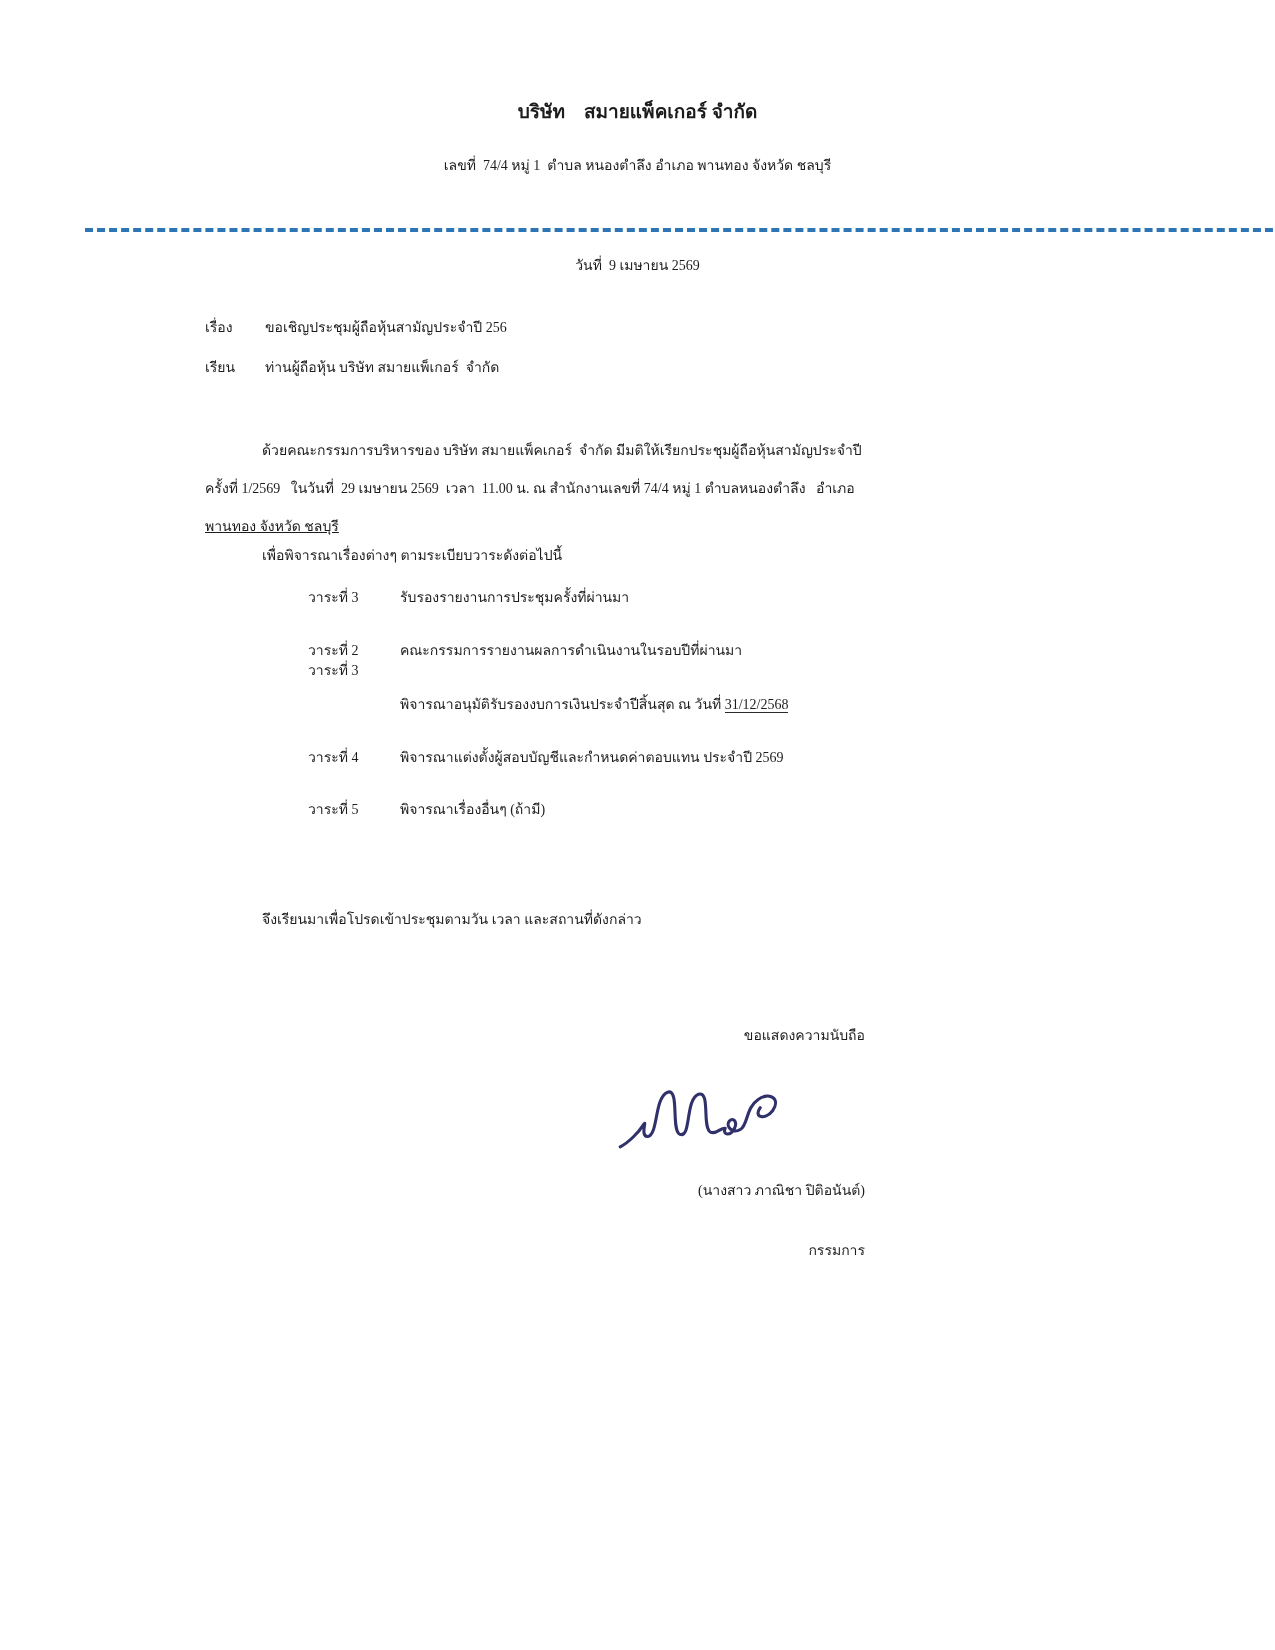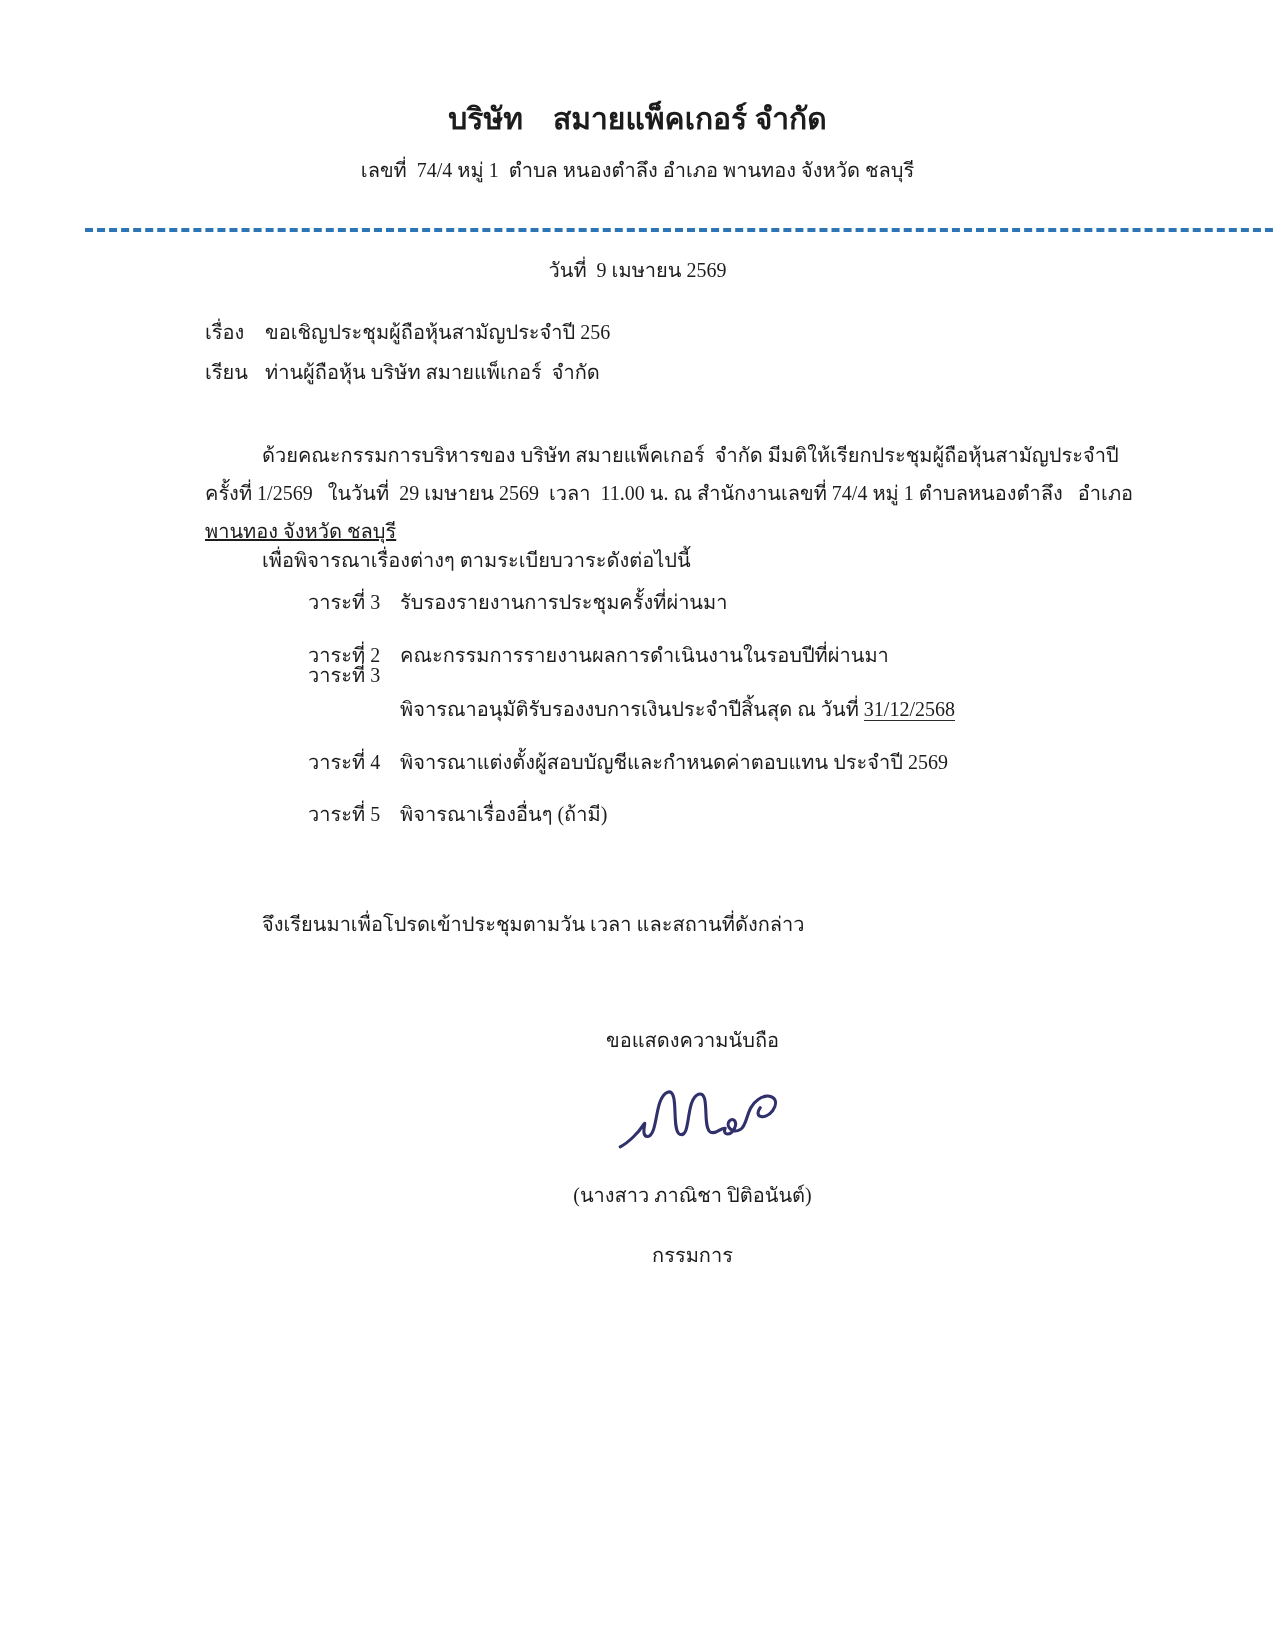--- a/index.html
+++ b/index.html
@@ -13,47 +13,47 @@
     height: 1650px;
     margin: 0 auto;
     background: #ffffff;
     font-family: "Liberation Serif", "DejaVu Serif", serif;
     color: #1c1c1c;
     overflow: hidden;
   }
   .line {
     position: absolute;
     white-space: pre-wrap;
-    font-size: 20px;
+    font-size: 14px;
     line-height: 1.2;
   }
   .centered {
     left: 0;
     width: 100%;
     text-align: center;
   }
   .doc-title {
     font-weight: bold;
-    font-size: 30px;
+    font-size: 19px;
   }
   .divider {
     position: absolute;
     left: 85px;
     right: -10px;
     top: 228px;
     border-top: 4px dashed #2e75b6;
   }
   .agenda-label { position: absolute; left: 308px; white-space: pre-wrap; }
   .agenda-text { position: absolute; left: 400px; white-space: pre-wrap; }
   .underlined { border-bottom: 1px solid #2a2a2a; text-align: center; }
   .sig-block {
     position: absolute;
     left: 520px;
     width: 345px;
-    text-align: center;
+    text-align: right;
   }
   .signature-svg {
     position: absolute;
     left: 612px;
     top: 1078px;
     width: 175px;
     height: 84px;
   }
 </style>
 </head>

